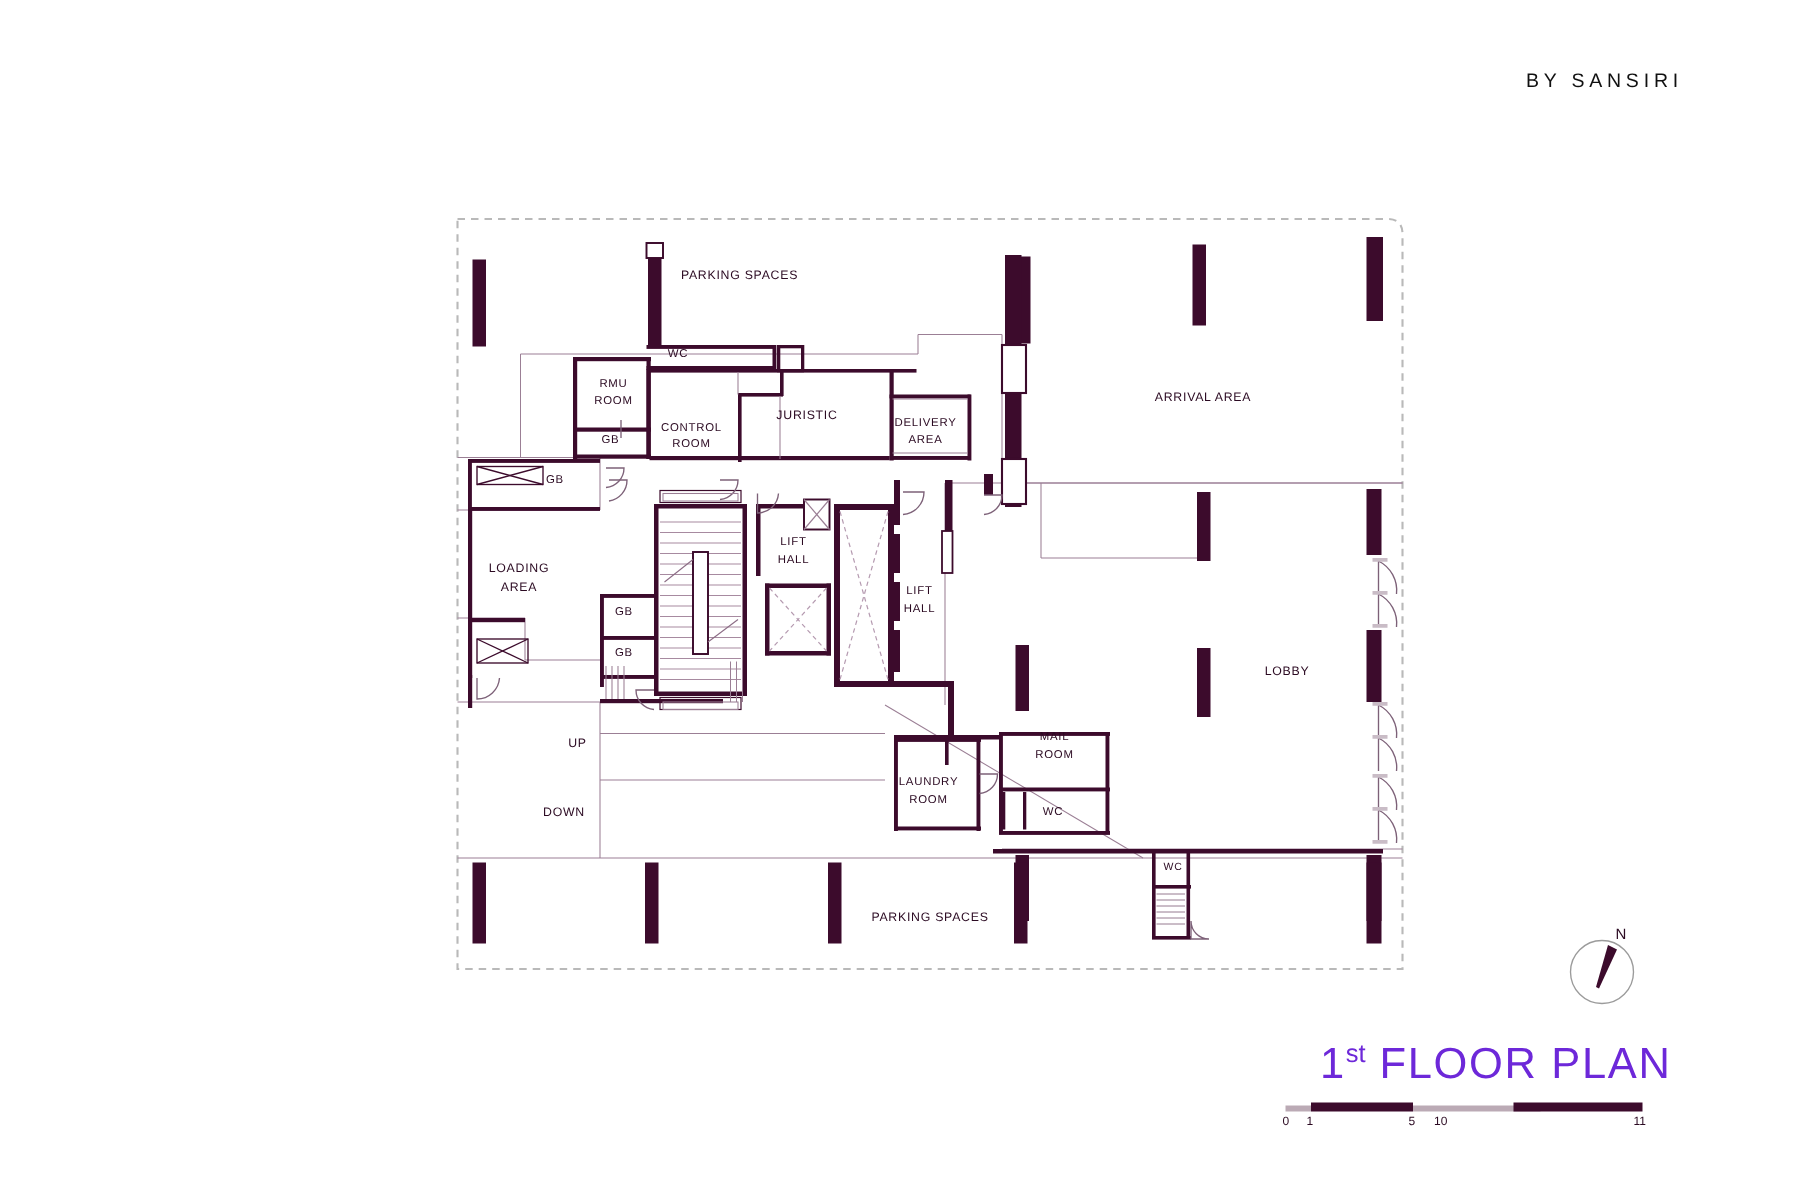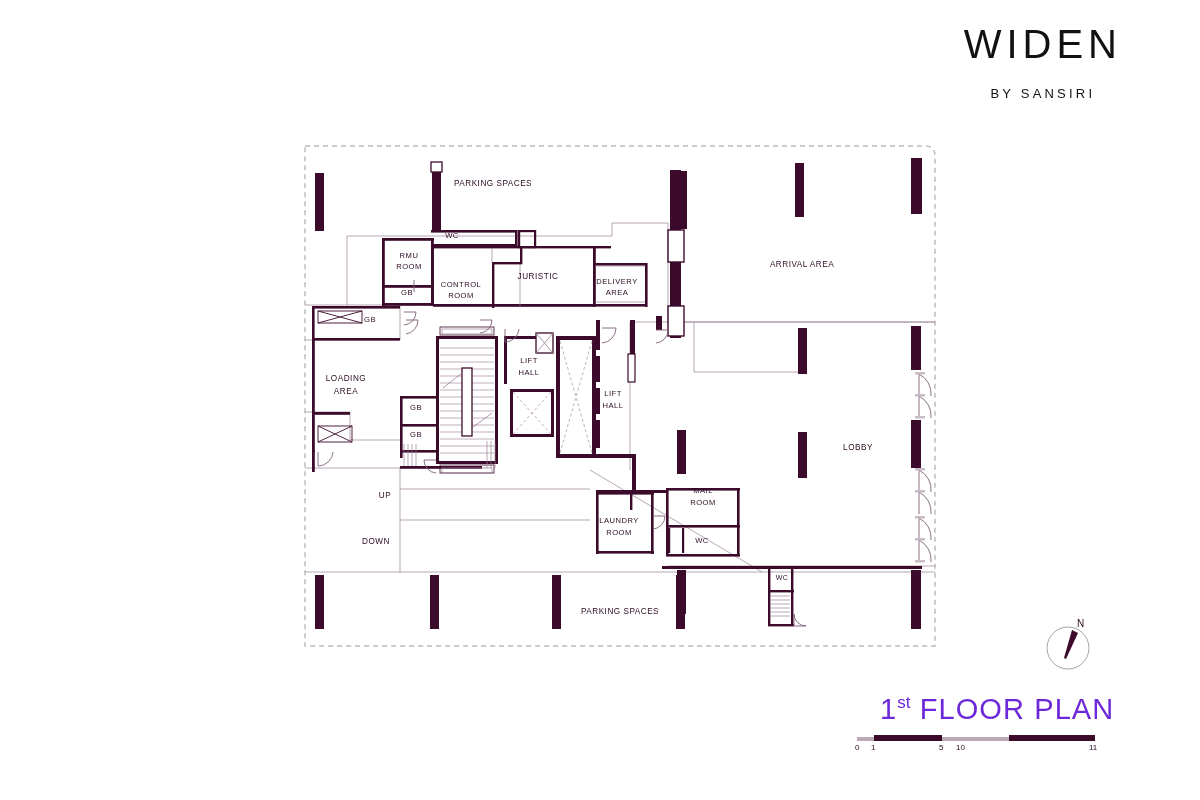--- a/index.html
+++ b/index.html
@@ -75,21 +75,20 @@
   .scale-num {
     position: absolute;
     font-size: 8px;
     color: #2b0a22;
   }
 </style>
 </head>
 <body>
 
 <div id="brand">
-  <div class="wordmark">WIDEN</div>
   <div class="subwordmark">BY SANSIRI</div>
 </div>
 
 <div id="plan-wrap">
 <svg id="plan-svg" width="1200" height="800" viewBox="0 0 1200 800" xmlns="http://www.w3.org/2000/svg">
 
   <defs>
     <g id="doorswing"></g>
   </defs>
 

